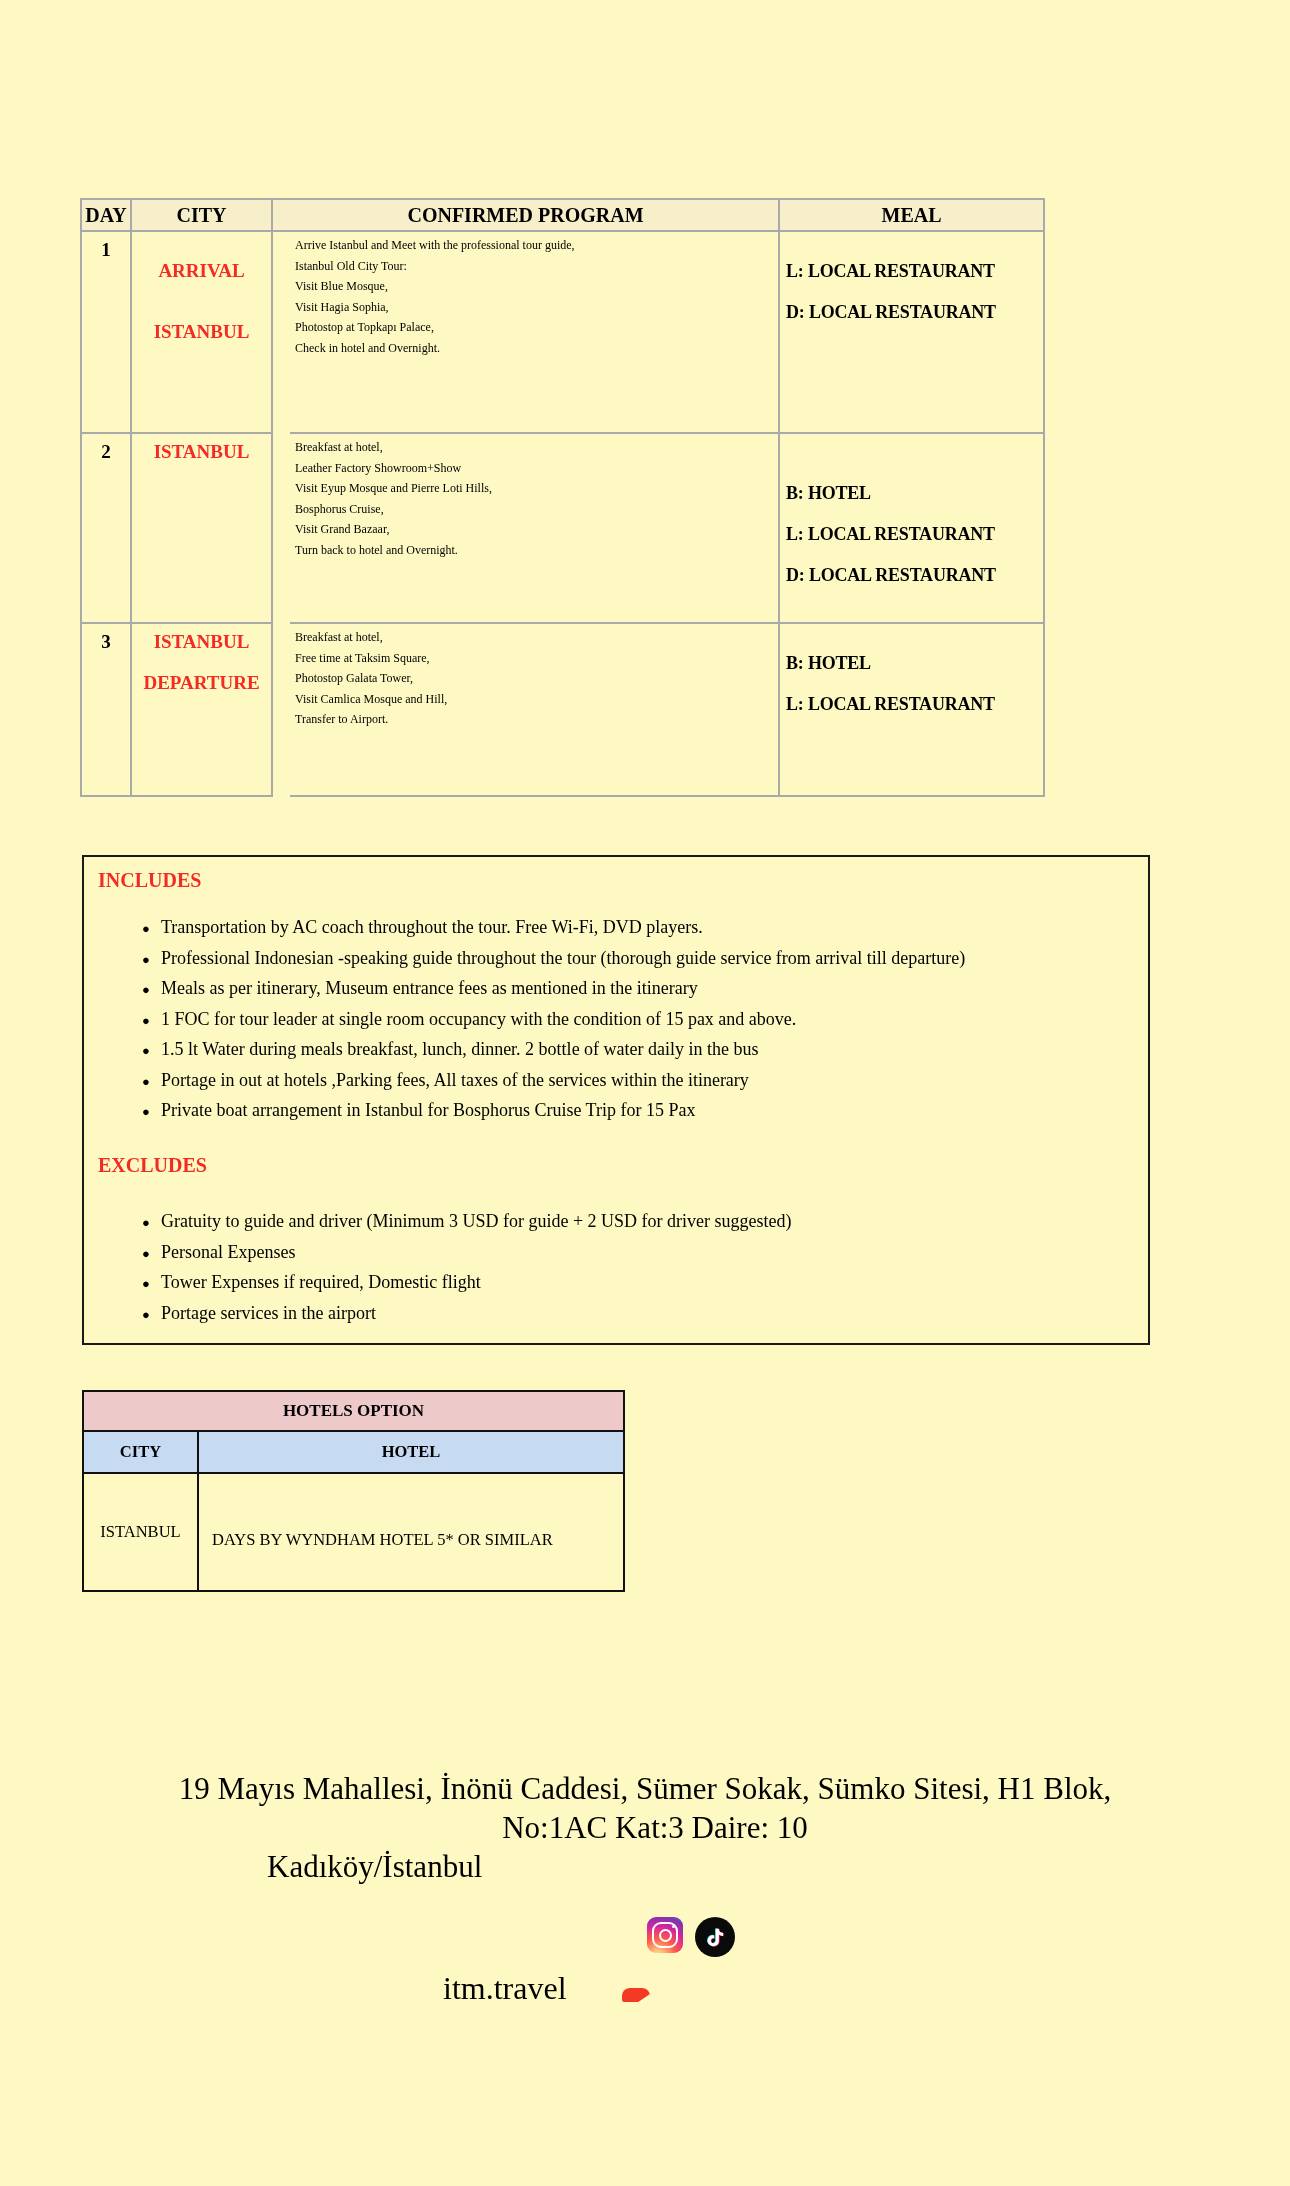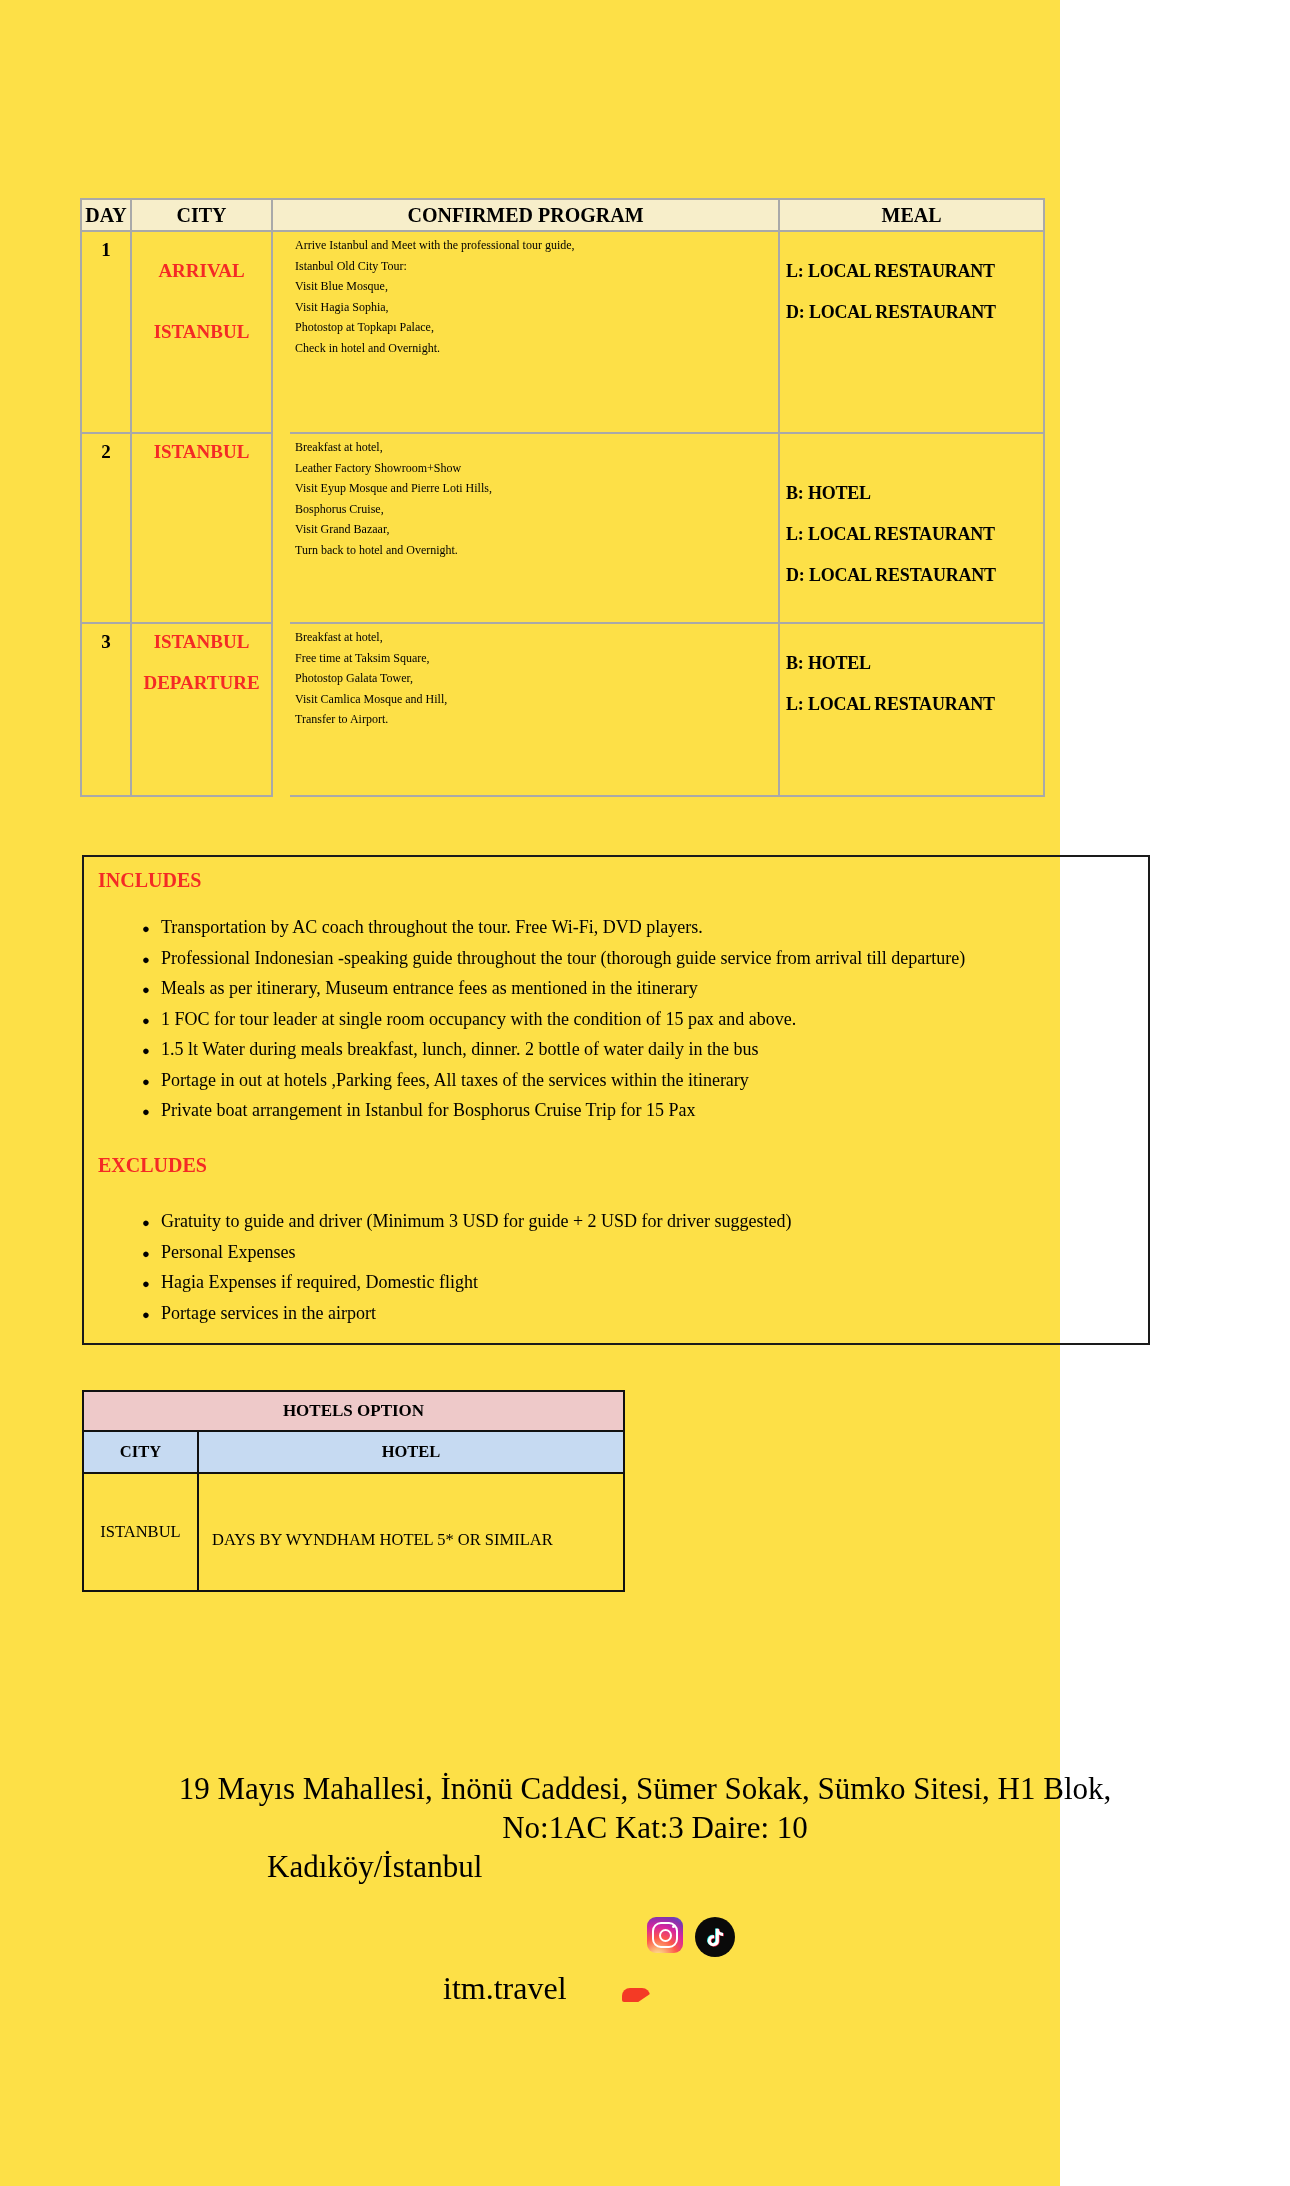--- a/index.html
+++ b/index.html
@@ -1,18 +1,18 @@
 <!DOCTYPE html>
 <html><head>
 <meta charset="utf-8">
 <style>
   * { margin:0; padding:0; box-sizing:border-box; }
   html,body { width:1290px; height:2186px; background:#ffffff; overflow:hidden;
               font-family:"Liberation Serif","DejaVu Serif",serif; color:#000; }
-  .page { position:relative; width:1060px; height:2186px; background:#fde047;font-family:Liberation Serif, serif; }
+  .page { position:relative; width:1290px; height:2186px; background:#fef9c3;font-family:Liberation Serif, serif; }
 
   
   .it-table { position:absolute; left:80px; top:198px;
               display:grid; grid-template-columns:50px 141px 507px 265px;
               grid-template-rows:32px 202px 190px 173px;
               border-top:2px solid #a9a9a9; border-left:2px solid #a9a9a9; }
   .cell { border-right:2px solid #a9a9a9; border-bottom:2px solid #a9a9a9;
           overflow:hidden; }
   .hcell { background:#f7eeca; font-weight:bold; font-size:20px;
            display:flex; align-items:center; justify-content:center; }
@@ -142,21 +142,21 @@
         <li>Meals as per itinerary, Museum entrance fees as mentioned in the itinerary</li>
         <li>1 FOC for tour leader at single room occupancy with the condition of 15 pax and above.</li>
         <li>1.5 lt Water during meals breakfast, lunch, dinner. 2 bottle of water daily in the bus</li>
         <li>Portage in  out at hotels ,Parking fees, All taxes of the services within the itinerary</li>
         <li>Private boat arrangement in Istanbul for Bosphorus Cruise Trip for 15 Pax</li>
       </ul>
     <div class="inc-title exc-title">EXCLUDES</div>
     <ul class="inc-list exc-list">
         <li>Gratuity to guide and driver (Minimum 3 USD for guide + 2 USD for driver suggested)</li>
         <li>Personal Expenses</li>
-        <li>Hagia Expenses if required, Domestic flight</li>
+        <li>Tower Expenses if required, Domestic flight</li>
         <li>Portage services in the airport</li>
       </ul>
   </div>
 
   <div class="hotels">
     <div class="hot-title">HOTELS OPTION</div>
     <div class="hot-head">
       <div>CITY</div>
       <div>HOTEL</div>
     </div>

